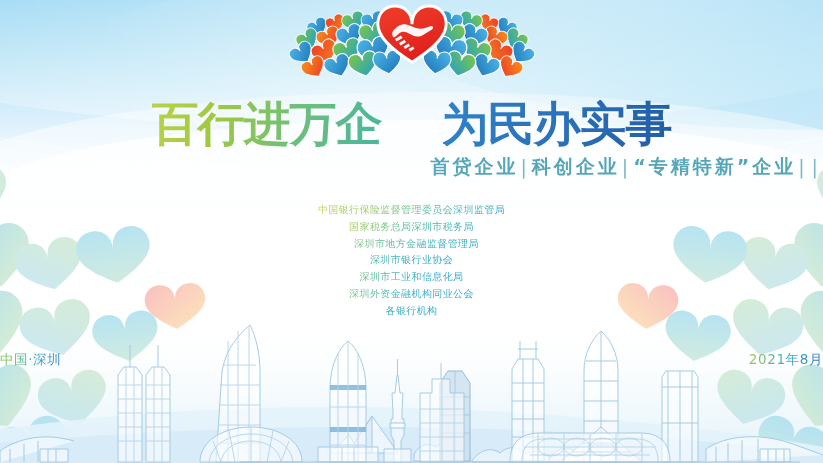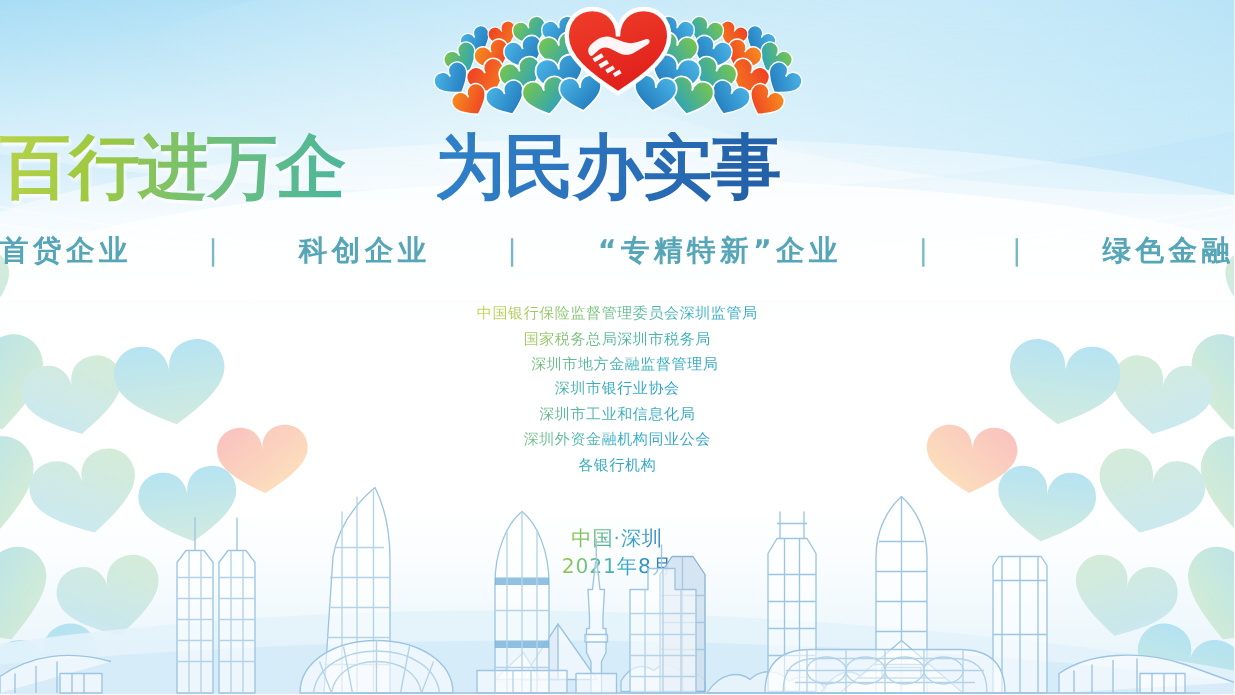--- a/index.html
+++ b/index.html
@@ -43,39 +43,39 @@
        background:rgba(255,255,255,.75);}
   .petals-left,.petals-right{position:absolute;top:0;height:463px;width:260px;}
   .petals-left{left:0;}
   .petals-right{right:0;}
 
   
   .logo{position:absolute;left:50%;top:4px;transform:translateX(-50%);width:250px;height:86px;}
 
   
   .headline{
-    position:absolute;left:0;right:0;top:80px;height:62px;
-    display:flex;align-items:center;justify-content:flex-start;gap:16px;
+    position:absolute;left:0;right:0;top:92px;height:62px;
+    display:flex;align-items:center;justify-content:center;gap:16px;
     white-space:nowrap;
   }
   .hl-seg{
     font-family:"DejaVu Sans","Liberation Sans",sans-serif;
     font-weight:bold;font-size:47px;line-height:1;letter-spacing:-1px;
     -webkit-background-clip:text;background-clip:text;color:transparent;
     -webkit-text-fill-color:transparent;
     filter:drop-shadow(1px 2px 1px rgba(255,255,255,.9));
   }
   .hl-green{background-image:linear-gradient(100deg,#b7d34a 0%,#9ec93f 28%,#6ebf7b 62%,#49b69e 100%);}
   .hl-teal{background-image:linear-gradient(100deg,#2ab5cf 0%,#29a8d6 45%,#2d8fd0 100%);}
   .hl-blue{background-image:linear-gradient(100deg,#2f82c9 0%,#2a6fb9 55%,#215ea6 100%);margin-left:44px;}
 
   
   .subtitle{
     position:absolute;left:0;right:0;top:153px;height:28px;
-    display:flex;align-items:center;justify-content:space-between;
+    display:flex;align-items:center;justify-content:flex-end;
     font-family:"DejaVu Sans","Liberation Sans",sans-serif;
     font-size:19px;font-weight:bold;letter-spacing:3px;
     color:#56a6b8;white-space:nowrap;
   }
   .sub-sep{color:#79b9c6;font-weight:normal;padding:0 2px;}
 
   
   .orgs{
     position:absolute;left:0;right:0;top:202px;
     display:flex;flex-direction:column;align-items:center;
@@ -88,23 +88,23 @@
   .org-1{background-image:linear-gradient(95deg,#a8cc58 0%,#59bb96 45%,#35adc6 100%);}
   .org-2{background-image:linear-gradient(95deg,#7ec37c 0%,#40b3b7 50%,#2ba6c9 100%);margin-left:10px;}
   .org-3{background-image:linear-gradient(95deg,#6cbf8c 0%,#35adc0 55%,#2aa3ca 100%);}
   .org-4{background-image:linear-gradient(95deg,#4db4a8 0%,#2ea9c6 60%,#2aa0cb 100%);}
   .org-5{background-image:linear-gradient(95deg,#7ac383 0%,#31accd 55%,#2c9fcb 100%);}
   .org-6{background-image:linear-gradient(95deg,#37aeb8 0%,#2ba2c9 100%);}
 
   
   .placedate{
     position:absolute;left:0;right:0;top:350px;
-    display:flex;flex-direction:column;align-items:center;
+    display:flex;flex-direction:row;align-items:center;
     font-family:"DejaVu Sans","Liberation Sans",sans-serif;
-    font-size:13.5px;line-height:19px;letter-spacing:.6px;
+    font-size:13.5px;line-height:19px;letter-spacing:.6px;justify-content:space-between;
   }
   .pd-line{-webkit-background-clip:text;background-clip:text;
            -webkit-text-fill-color:transparent;color:transparent;white-space:nowrap;}
   .pd-0{background-image:linear-gradient(95deg,#8cc63f 0%,#3ba9c6 60%,#2d7fc0 100%);}
   .pd-1{background-image:linear-gradient(95deg,#9bcb46 0%,#33a9c9 55%,#2f6fb8 100%);}
 
   
   .skyline{position:absolute;left:0;bottom:0;width:823px;height:140px;}
   .waterband{position:absolute;left:0;bottom:0;width:823px;height:90px;overflow:hidden;}
 </style>
@@ -278,21 +278,20 @@
   </div>
 
   <div class="subtitle">
     <span>首贷企业</span>
     <span class="sub-sep">|</span>
     <span>科创企业</span>
     <span class="sub-sep">|</span>
     <span>“专精特新”企业</span>
     <span class="sub-sep">|</span>
     <span class="sub-sep">|</span>
-    <span>绿色金融</span>
   </div>
 
   <div class="orgs">
     <div class="org-line org-0">中国银行保险监督管理委员会深圳监管局</div>
     <div class="org-line org-1">国家税务总局深圳市税务局</div>
     <div class="org-line org-2">深圳市地方金融监督管理局</div>
     <div class="org-line org-4">深圳市银行业协会</div>
     <div class="org-line org-3">深圳市工业和信息化局</div>
     <div class="org-line org-5">深圳外资金融机构同业公会</div>
     <div class="org-line org-6">各银行机构</div>

